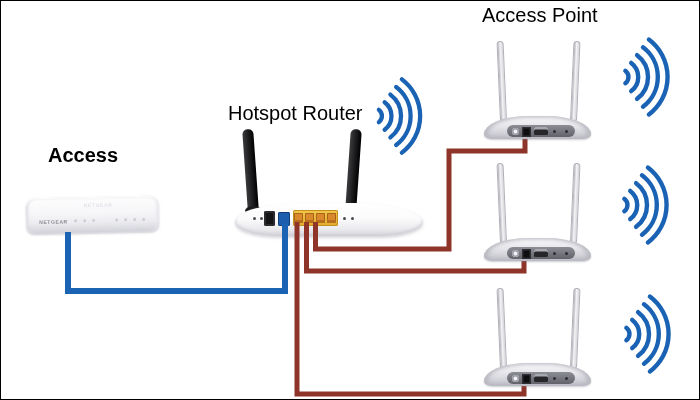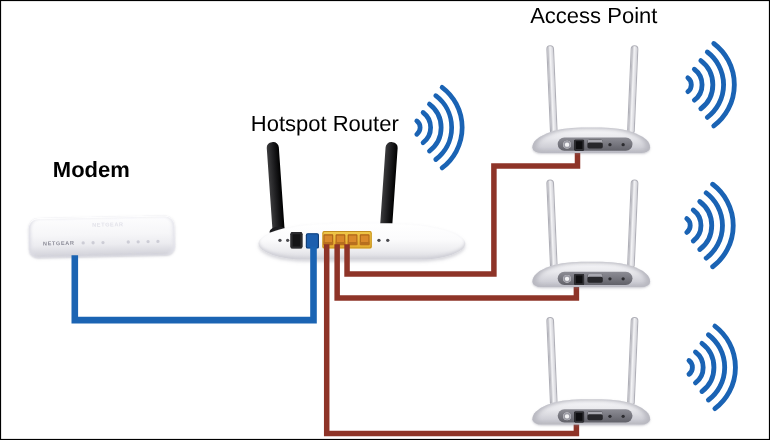--- a/index.html
+++ b/index.html
@@ -85,21 +85,21 @@
   .ap-dot{position:absolute;top:4.5px;width:3px;height:3px;border-radius:50%;background:#2c2c30;}
 
   svg.overlay{position:absolute;left:0;top:0;pointer-events:none;}
   .wifi{position:absolute;}
 </style>
 </head>
 <body>
 
 <div id="stage">
 
-  <div class="lbl bold" style="left:47px;top:143px;">Modem</div>
+  <div class="lbl bold" style="left:47px;top:143px;">Access</div>
   <div class="lbl" style="left:227px;top:101px;">Hotspot Router</div>
   <div class="lbl" style="left:481px;top:3px;">Access Point</div>
 
   <div>
     <div class="router-antenna left"></div>
     <div class="router-antenna right"></div>
     <div class="router-mount left"></div>
     <div class="router-mount right"></div>
     <div class="router-body">
       <i class="r-dot" style="left:18px;"></i>

